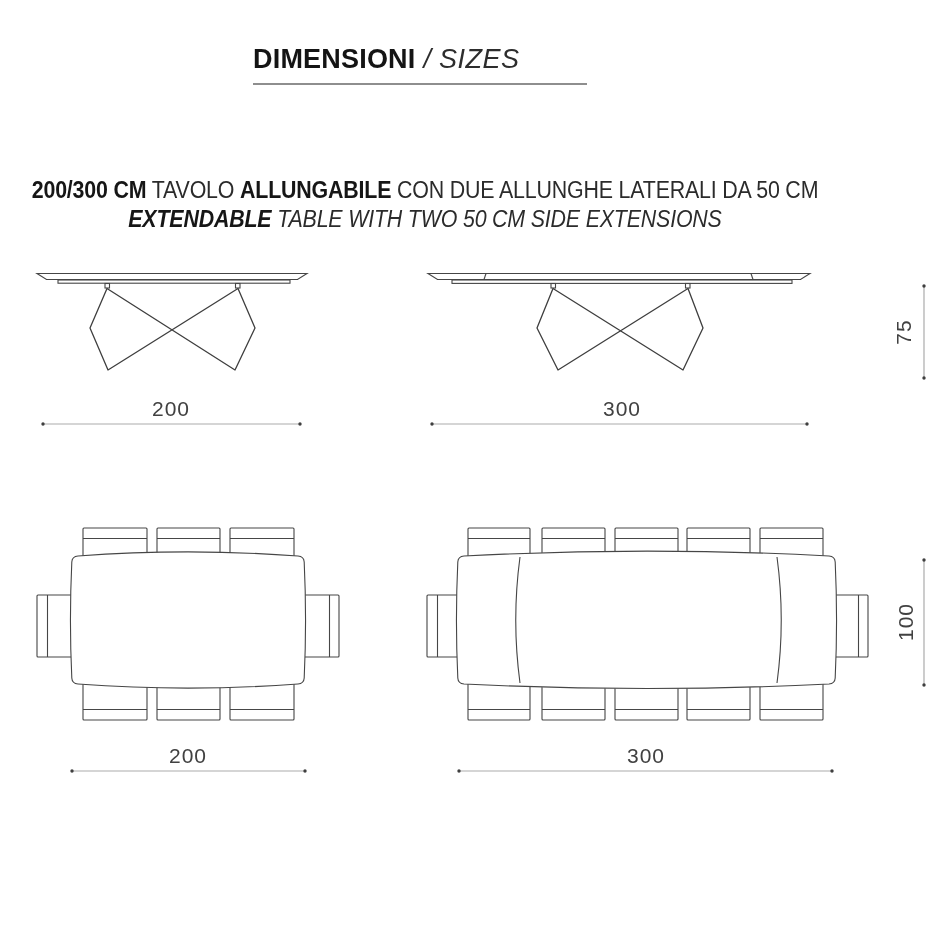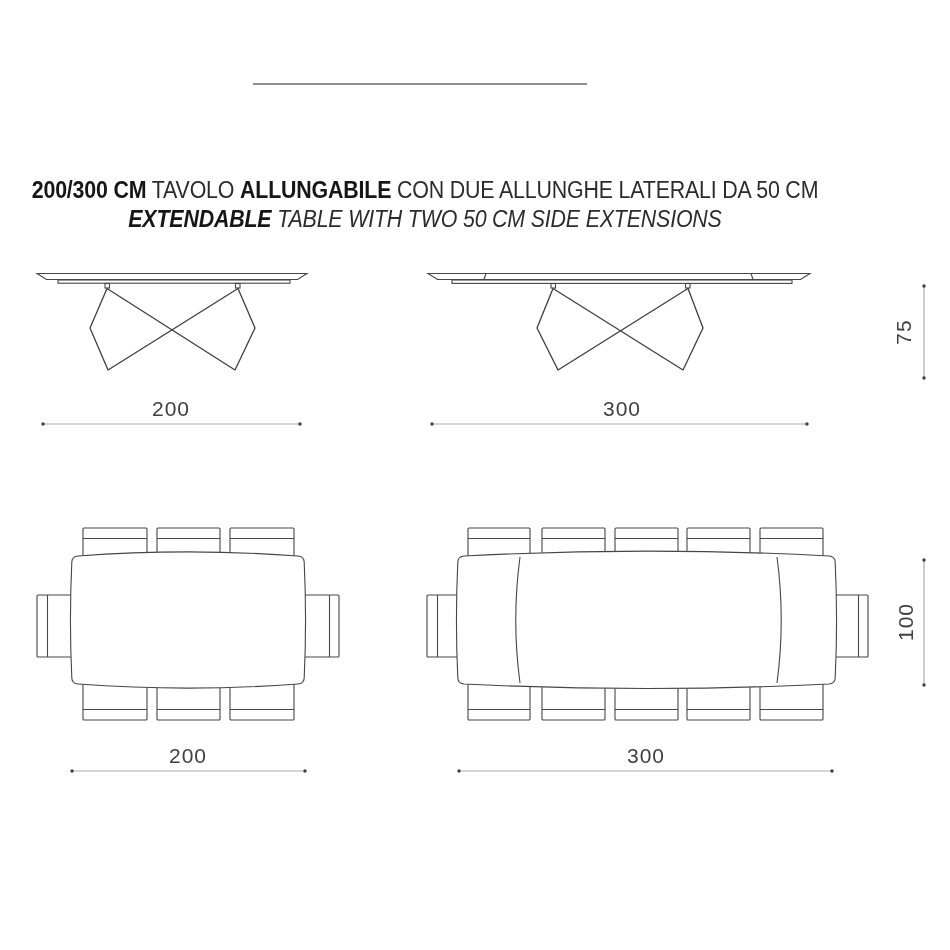--- a/index.html
+++ b/index.html
@@ -30,20 +30,21 @@
   .dim-line{stroke:#ababab;stroke-width:1.2;}
   .dim-dot{fill:#3f3f3f;}
   .dim-label{font-family:"Liberation Sans", sans-serif;font-size:21px;fill:#414141;
              letter-spacing:1px;}
 </style>
 </head>
 <body>
 
 <div class="page">
 
+  <h1 class="title-block"><span class="title-primary">DIMENSIONI</span><span class="title-sep">/</span><span class="title-secondary">SIZES</span></h1>
   <div class="title-rule"></div>
 
   <p class="desc desc-line1" style="position:absolute;">
     <strong>200/300 CM</strong>
     <span>TAVOLO</span>
     <strong>ALLUNGABILE</strong>
     <span>CON DUE ALLUNGHE LATERALI DA 50 CM</span>
   </p>
   <p class="desc desc-line2" style="position:absolute;">
     <strong>EXTENDABLE</strong>

